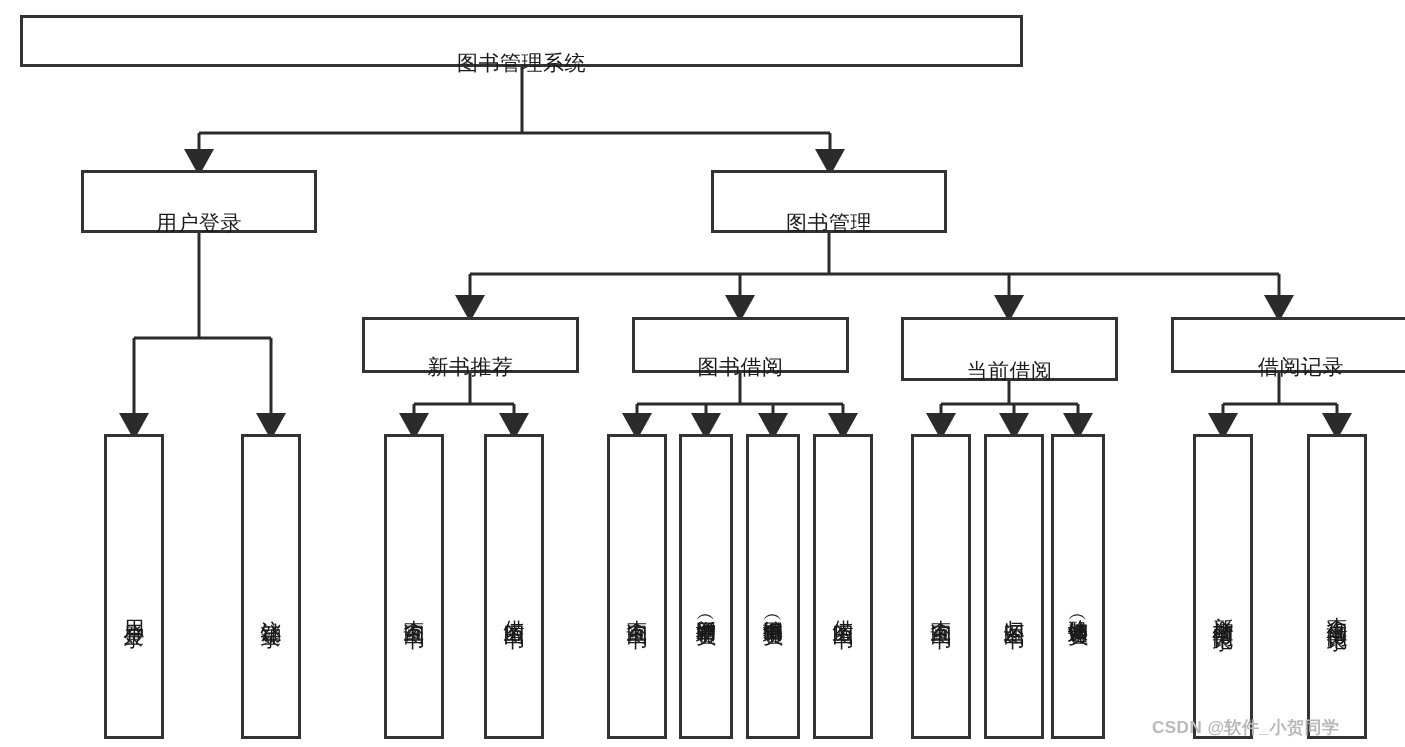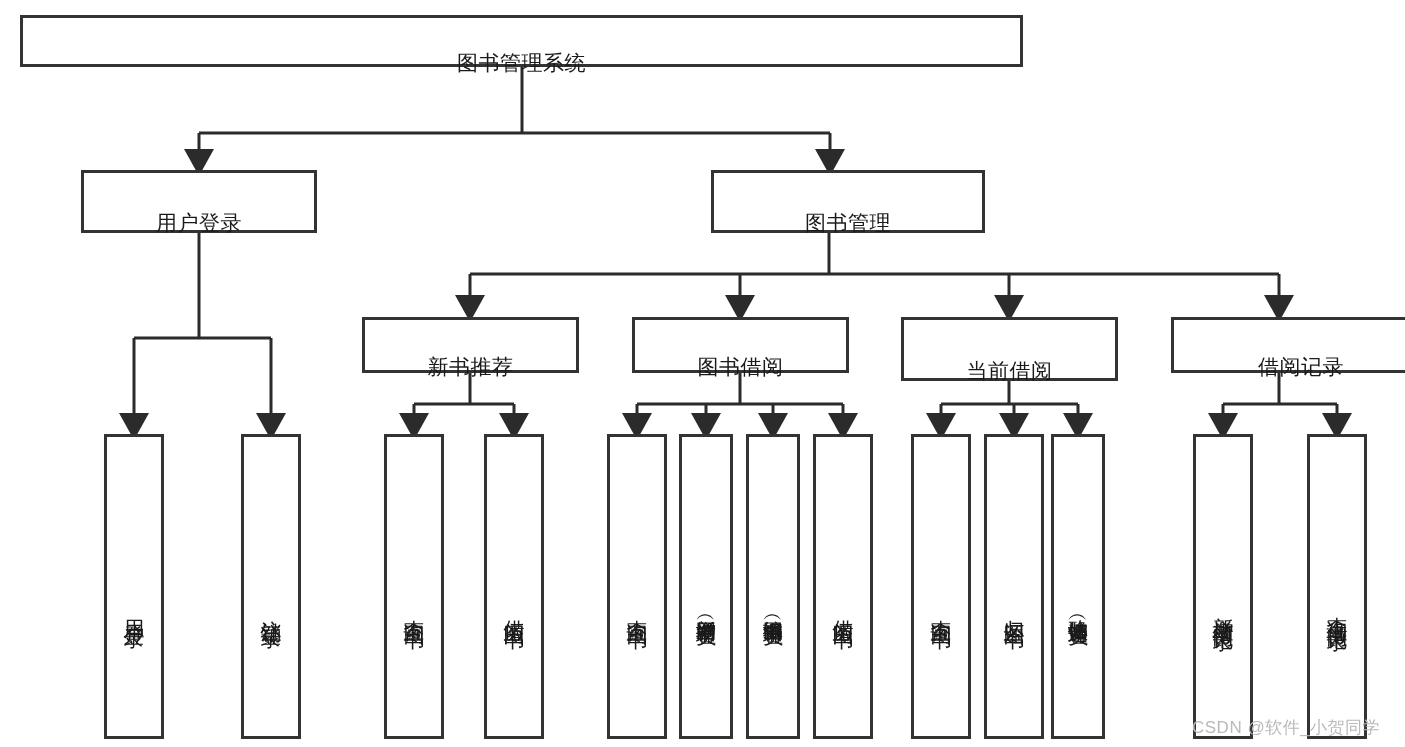--- a/index.html
+++ b/index.html
@@ -125,21 +125,21 @@
     </g>
   </svg>
 
   <div class="node" style="left:20px; top:15px; width:1003px; height:52px;">
     <span class="lbl">图书管理系统</span>
   </div>
 
   <div class="node" style="left:81px; top:170px; width:236px; height:63px;">
     <span class="lbl">用户登录</span>
   </div>
-  <div class="node" style="left:711px; top:170px; width:274px; height:63px;">
+  <div class="node" style="left:711px; top:170px; width:236px; height:63px;">
     <span class="lbl">图书管理</span>
   </div>
 
   <div class="node" style="left:362px; top:317px; width:217px; height:56px;">
     <span class="lbl">新书推荐</span>
   </div>
   <div class="node" style="left:632px; top:317px; width:217px; height:56px;">
     <span class="lbl">图书借阅</span>
   </div>
   <div class="node" style="left:901px; top:317px; width:217px; height:64px;">
@@ -182,15 +182,15 @@
   <div class="node vert narrow" style="left:1051px; top:434px; width:54px; height:305px;">
     <span class="lbl">确认归还（管理员）</span>
   </div>
   <div class="node vert" style="left:1193px; top:434px; width:60px; height:305px;">
     <span class="lbl">新增借阅记录</span>
   </div>
   <div class="node vert" style="left:1307px; top:434px; width:60px; height:305px;">
     <span class="lbl">查询借阅记录</span>
   </div>
 
-  <div class="watermark" style="left:1192px; top:716px;">CSDN @软件_小贺同学</div>
+  <div class="watermark" style="left:1152px; top:716px;font-weight:bold;">CSDN @软件_小贺同学</div>
 
 </div>
 
 </body></html>

